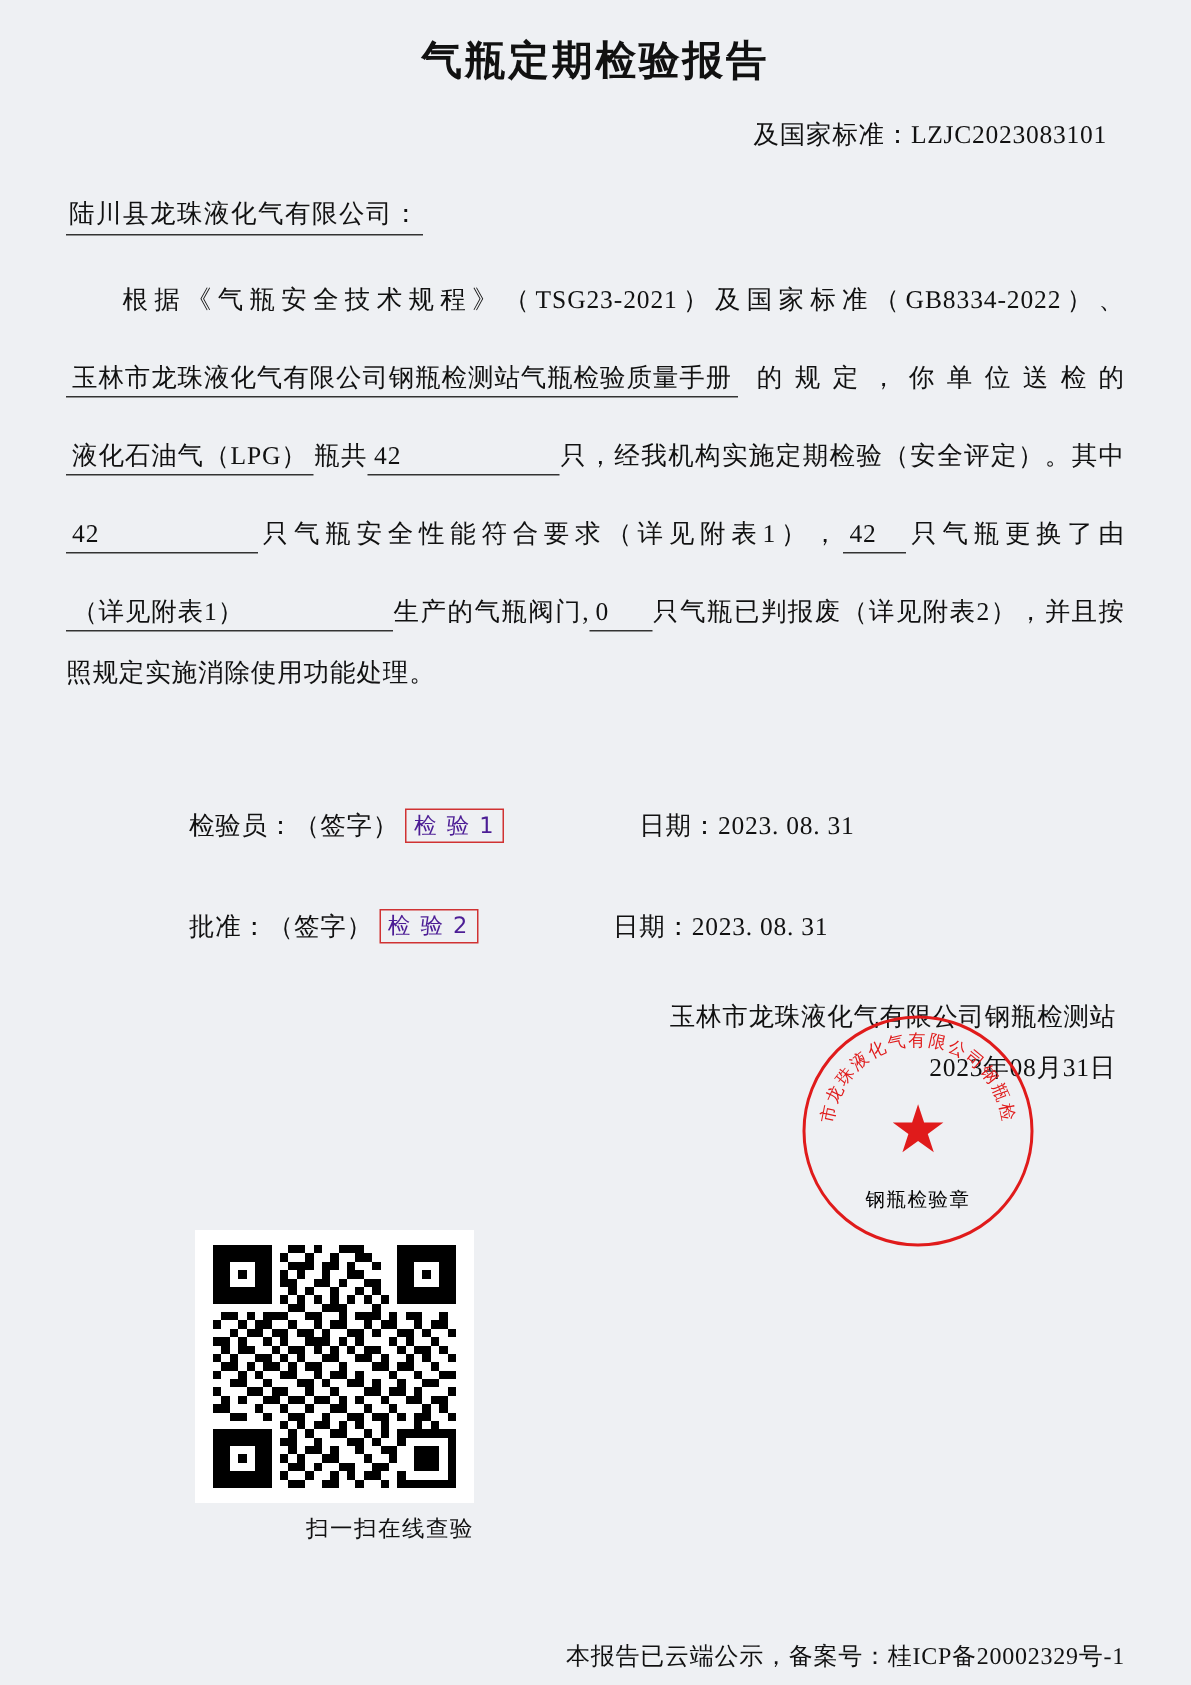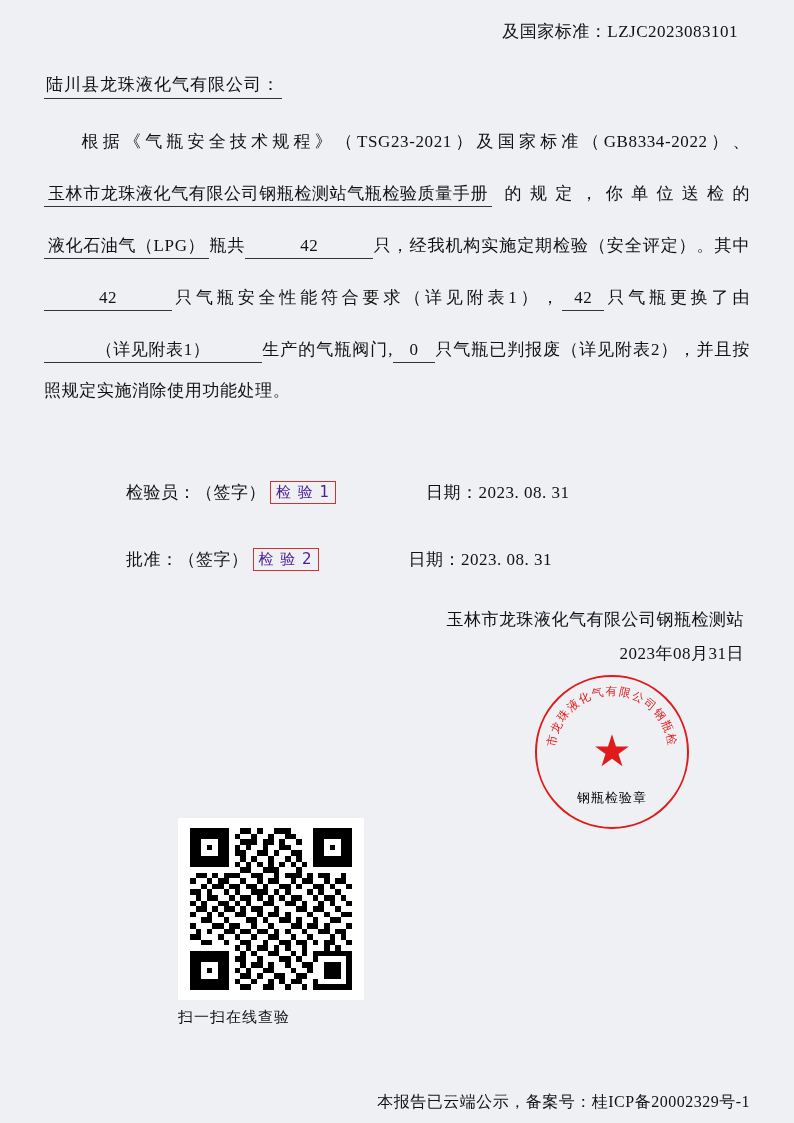--- a/index.html
+++ b/index.html
@@ -55,21 +55,21 @@
   .body-text p {
     margin: 0;
   }
   .indent {
     display: inline-block;
     width: 34px;
   }
   .u {
     border-bottom: 1.2px solid #333;
     display: inline-block;
-    text-align: center;
+    text-align: left;
     padding: 0 4px;
     line-height: 24px;
     margin-top: 20px;
   }
   .u-w120 { min-width: 120px; }
   .u-w150 { min-width: 150px; }
   .u-w200 { min-width: 210px; }
   .u-w330 { min-width: 330px; }
   .u-w40 { min-width: 34px; }
 
@@ -147,22 +147,21 @@
     font-size: 13px;
     letter-spacing: 1px;
     font-family: "DejaVu Sans", "Liberation Sans", sans-serif;
   }
 
   .qr-area {
     position: absolute;
     left: 130px;
     top: 798px;
     width: 186px;
-    text-align: left;
-    margin-left: 48px;
+    text-align: right;
   }
   .qr-frame {
     width: 186px;
     height: 182px;
     background: #fff;
     box-sizing: border-box;
     padding: 10px;
   }
   .qr-caption {
     margin-top: 8px;
@@ -178,20 +177,21 @@
     text-align: right;
     font-size: 16px;
     letter-spacing: 0.5px;
   }
 </style>
 </head>
 <body>
 
 <div class="page">
 
+  <div class="title">气瓶定期检验报告</div>
 
   <div class="report-no">
     <span>及国家标准：</span><span>LZJC2023083101</span>
   </div>
 
   <div>
     <span class="recipient">陆川县龙珠液化气有限公司：</span>
   </div>
 
   <div class="body-text">

